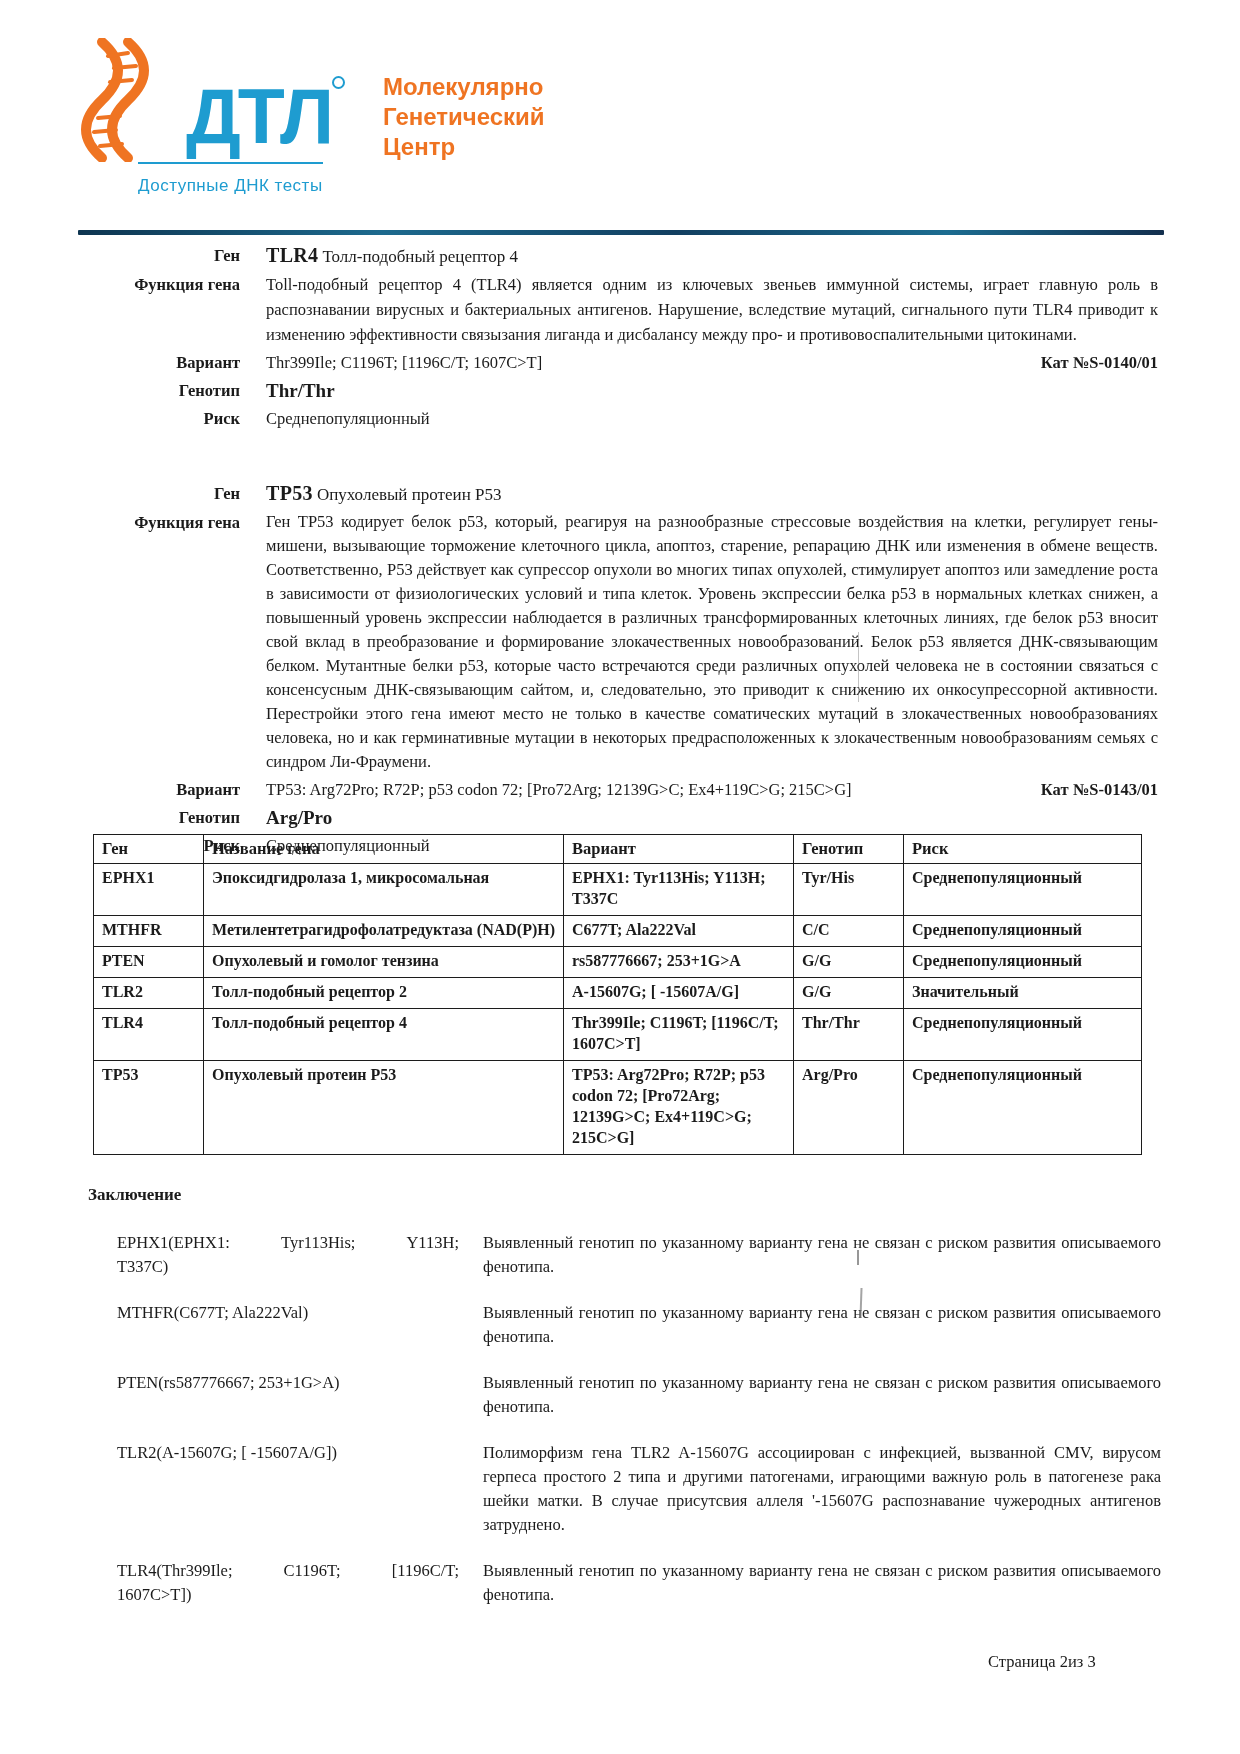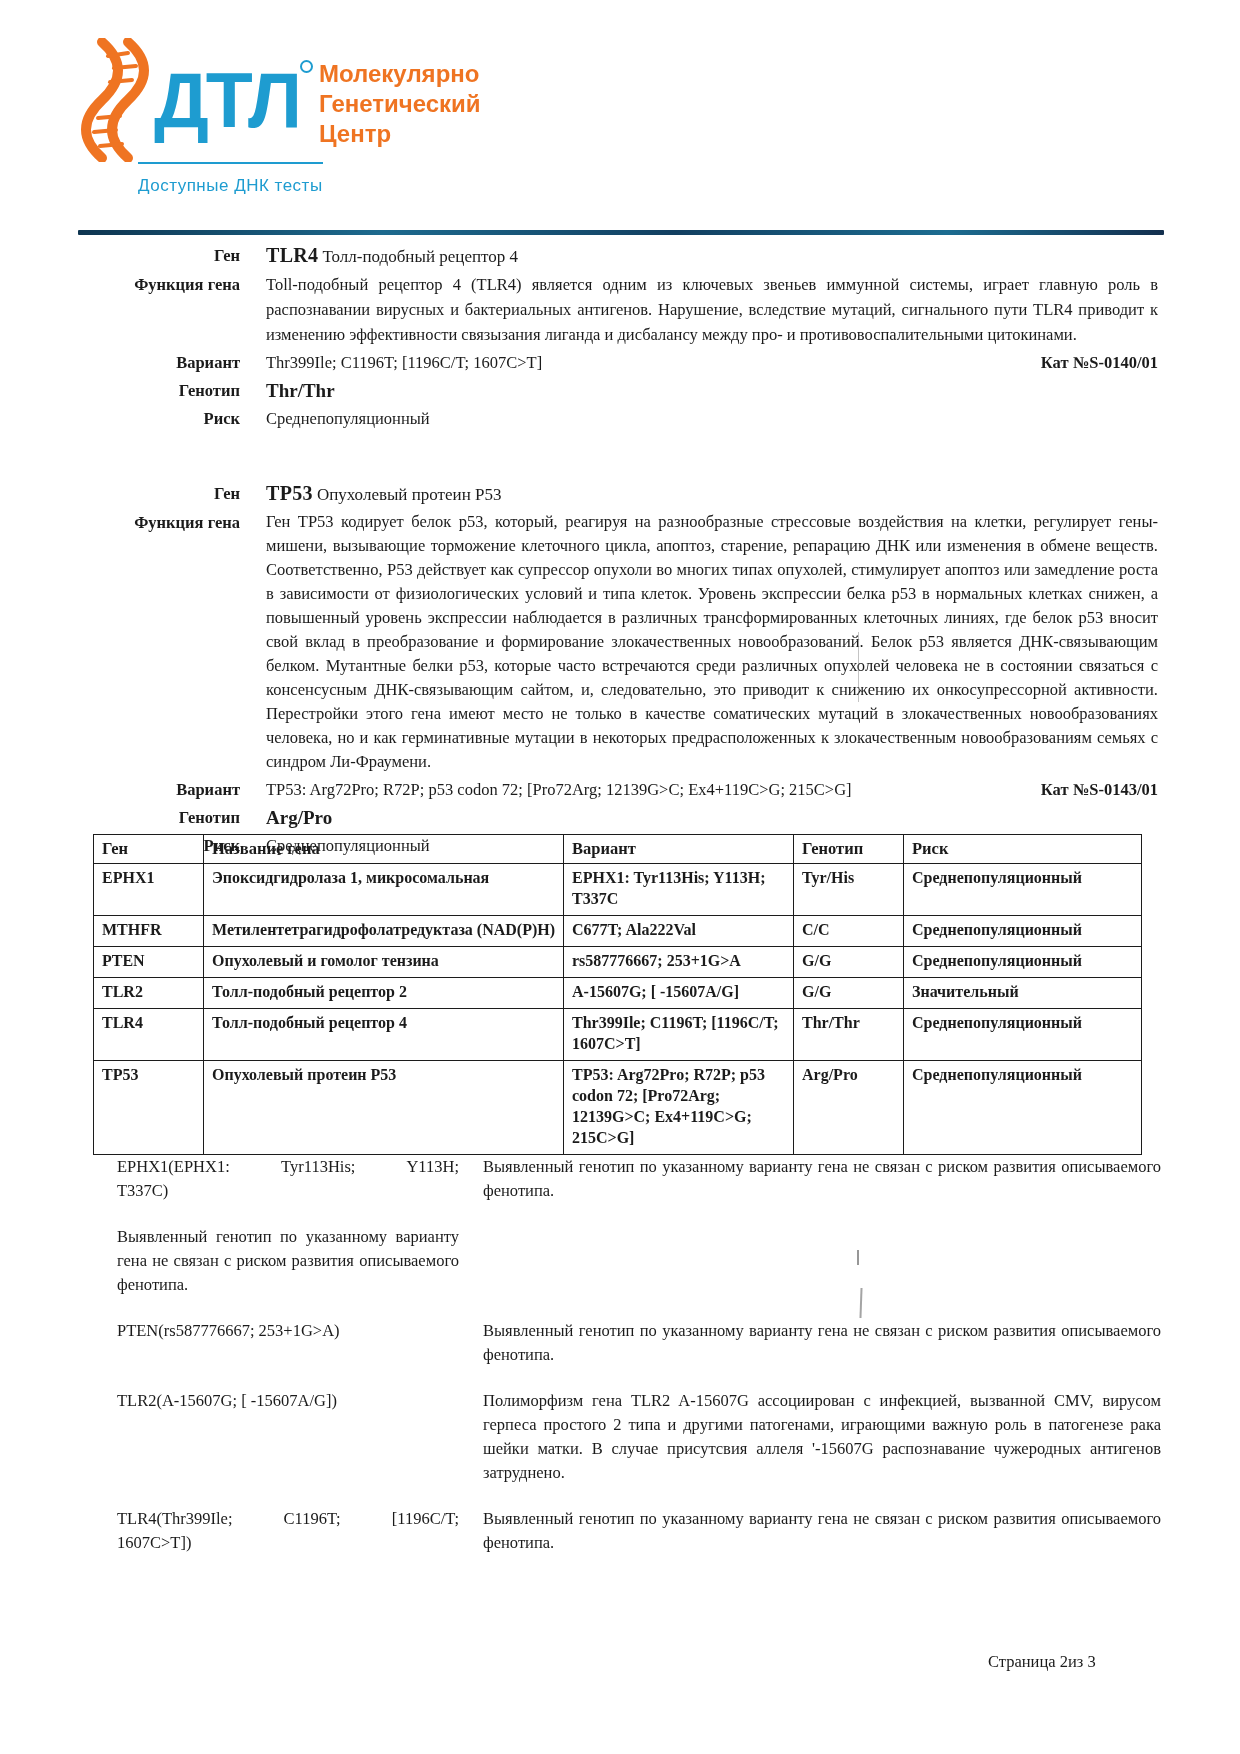--- a/index.html
+++ b/index.html
@@ -4,21 +4,21 @@
 <style>
   html,body { margin:0; padding:0; background:#ffffff; }
   .page {
     position:relative; width:1240px; height:1754px; margin:0 auto;
     background:#ffffff; overflow:hidden;
     font-family:"Liberation Serif", serif; color:#1b1b1b;
   }
 
   
   .logo { position:absolute; left:72px; top:38px; }
-  .logo-row { display:flex; align-items:center; }
+  .logo-row { display:flex; align-items:flex-end;gap:32px; }
   .dna-icon { width:86px; height:124px; flex:0 0 auto; }
   .acronym-wrap { position:relative; margin-left:-4px; }
   .logo-acronym {
     font-family:"Liberation Sans", sans-serif; font-weight:bold;
     font-size:77px; line-height:92px; letter-spacing:-3px; color:var(--logo-blue,#1e9cd0);
   }
   .reg-circle {
     position:absolute; top:6px; right:-14px; width:9px; height:9px;
     border:2px solid var(--logo-blue,#1e9cd0); border-radius:50%;
   }
@@ -234,27 +234,29 @@
         <tr>
           <td>TP53</td>
           <td>Опухолевый протеин P53</td>
           <td class="cell-variant">TP53: Arg72Pro; R72P; p53 codon 72; [Pro72Arg; 12139G&gt;C; Ex4+119C&gt;G; 215C&gt;G]</td>
           <td>Arg/Pro</td>
           <td>Среднепопуляционный</td>
         </tr>
       </tbody>
     </table>
 
+    <div class="conclusion-heading">Заключение</div>
 
     <div class="citems">
       <div class="citem">
         <div class="citem-gene">EPHX1(EPHX1: Tyr113His; Y113H; T337C)</div>
         <div class="citem-text">Выявленный генотип по указанному варианту гена не связан с риском развития описываемого фенотипа.</div>
       </div>
       <div class="citem">
+        <div class="citem-gene">MTHFR(C677T; Ala222Val)</div>
         <div class="citem-text">Выявленный генотип по указанному варианту гена не связан с риском развития описываемого фенотипа.</div>
       </div>
       <div class="citem">
         <div class="citem-gene">PTEN(rs587776667; 253+1G&gt;A)</div>
         <div class="citem-text">Выявленный генотип по указанному варианту гена не связан с риском развития описываемого фенотипа.</div>
       </div>
       <div class="citem">
         <div class="citem-gene">TLR2(A-15607G; [ -15607A/G])</div>
         <div class="citem-text">Полиморфизм гена TLR2 A-15607G ассоциирован с инфекцией, вызванной CMV, вирусом герпеса простого 2 типа и другими патогенами, играющими важную роль в патогенезе рака шейки матки. В случае присутсвия аллеля '-15607G распознавание чужеродных антигенов затруднено.</div>
       </div>

